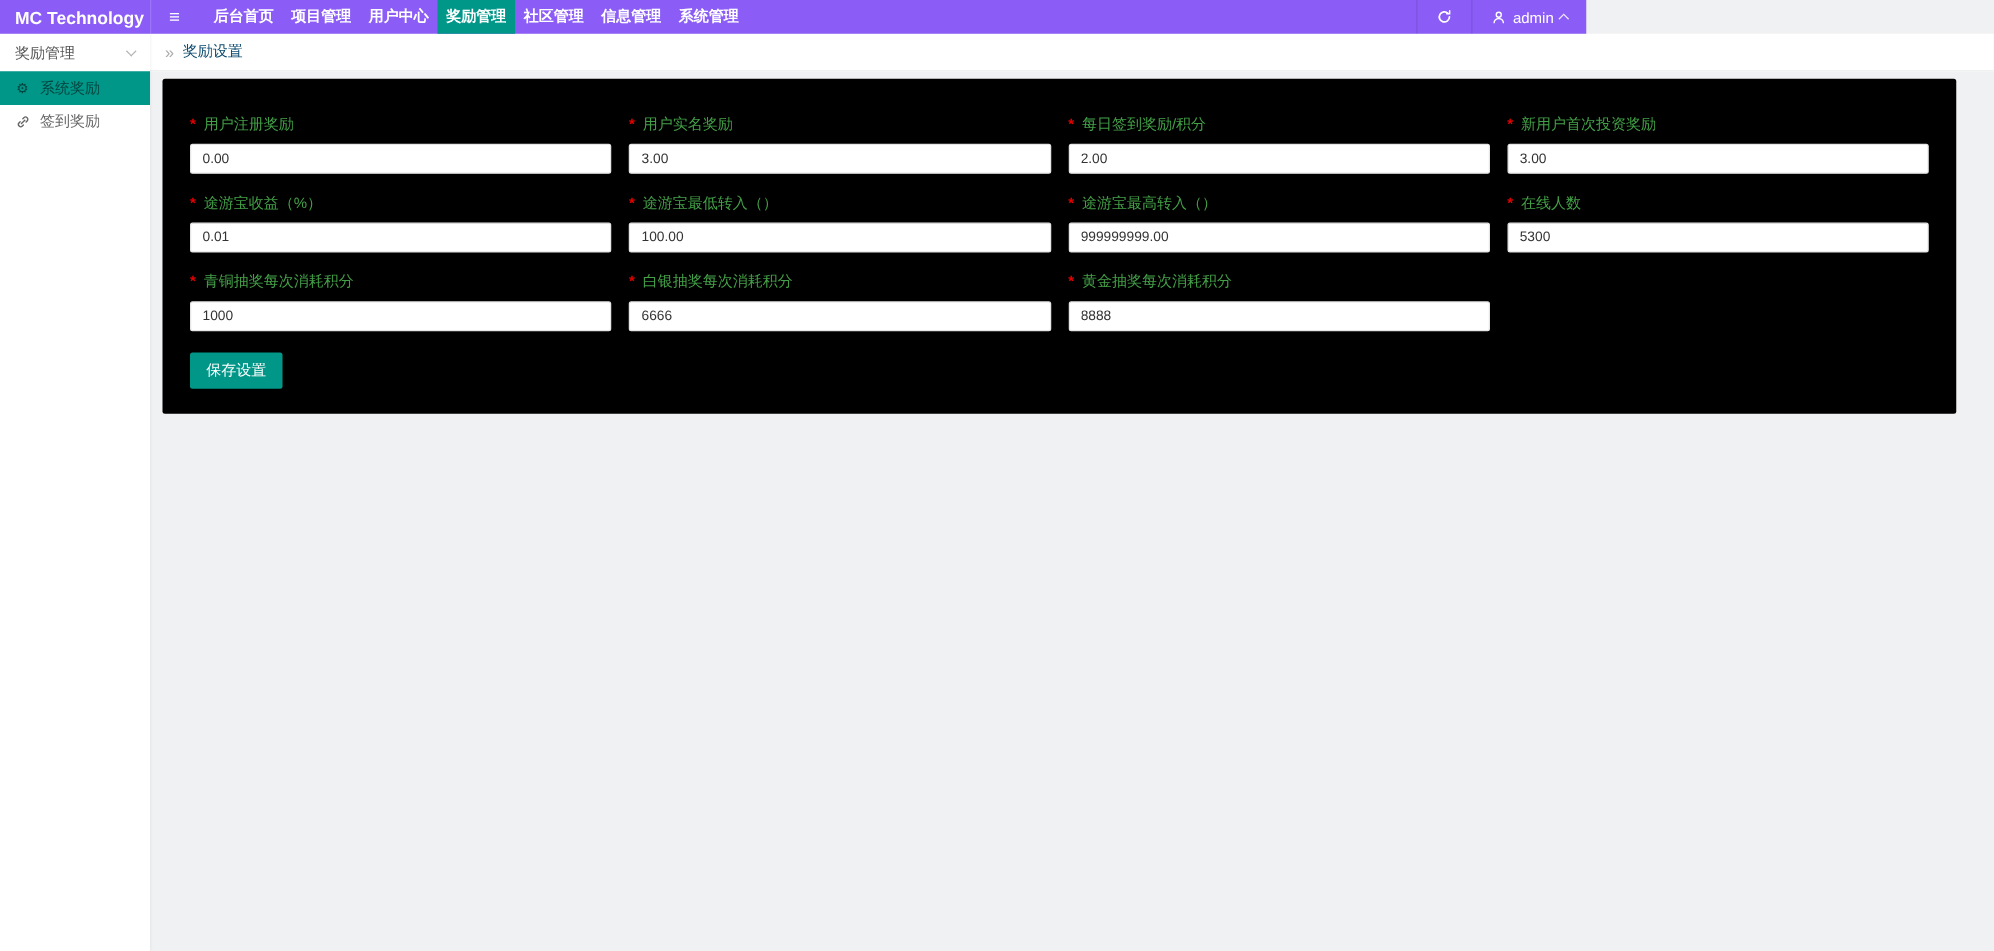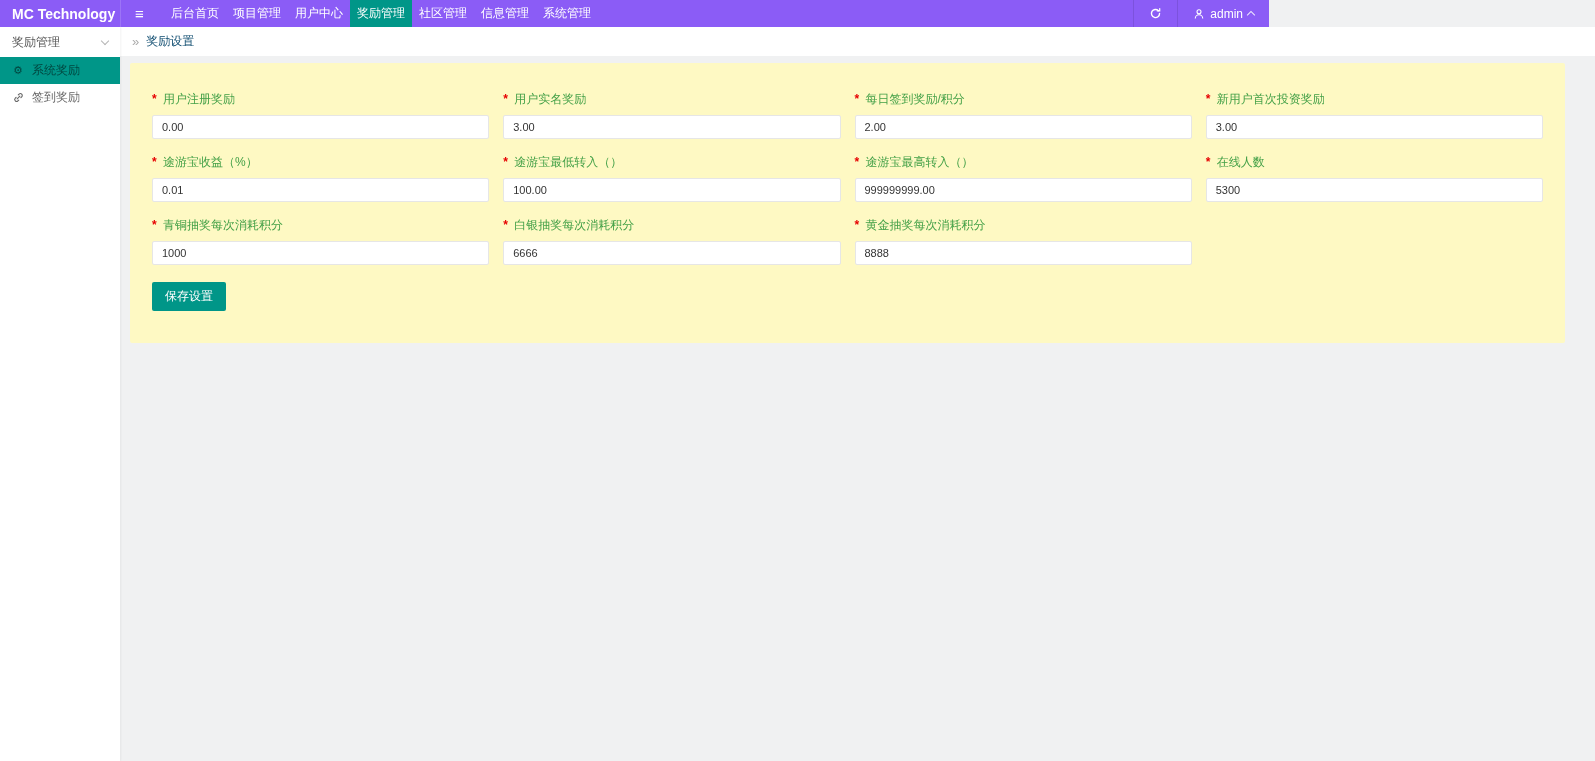--- a/index.html
+++ b/index.html
@@ -9,21 +9,21 @@
     font-size:12px; background:#f0f1f2; overflow:hidden; color:#333;
   }
 
   
   .topbar { position:absolute; top:0; left:0; width:1269px; height:27px;
     background:#8b5cf6; display:flex; align-items:stretch; color:#fff; z-index:20; }
   .logo { width:120px; display:flex; align-items:center; padding-left:12px;
     font-size:14px; font-weight:bold; white-space:nowrap; }
   .hamburger { width:38px; display:flex; align-items:center; justify-content:center;
     font-size:15px; cursor:pointer; border-left:1px solid rgba(255,255,255,.15); }
-  .nav { display:flex; align-items:stretch; margin-left:6px; }
+  .nav { display:flex; align-items:stretch; margin-left:6px;font-weight:bold; }
   .nav-item { display:flex; align-items:center; padding:0 7px; font-size:12px;
     color:#fff; cursor:pointer; text-decoration:none; }
   .nav-item.active { background:#009688; }
   .topbar-right { margin-left:auto; display:flex; align-items:stretch; }
   .tb-cell { display:flex; align-items:center; gap:5px; padding:0 15px;
     border-left:1px solid rgba(0,0,0,.1); cursor:pointer; }
   .chev { display:inline-block; width:6px; height:6px;
     border-right:1.5px solid currentColor; border-bottom:1.5px solid currentColor; }
   .chev-up { transform:rotate(-135deg); margin-top:3px; color:rgba(255,255,255,.85); }
   .chev-down { transform:rotate(45deg); margin-bottom:3px; color:#b5b5b5; }
@@ -38,22 +38,22 @@
   .side-item.active { background:#009688; color:rgba(0,0,0,.55); }
   .side-icon { font-size:11px; display:inline-flex; align-items:center; width:13px; }
 
   
   .main { position:absolute; top:27px; left:120px; width:1475px; height:734px; }
   .breadcrumb-bar { height:30px; background:#fff; display:flex; align-items:center;
     gap:7px; padding-left:12px; border-bottom:1px solid #f0f1f2; }
   .crumb-arrow { color:#aaa; font-size:13px; }
   .crumb-title { color:#0c4a6e; }
 
-  .card { margin:6px 30px 0 10px; background:#fef9c3; border-radius:2px;
-    padding:28px 22px 32px; min-height:242px; }
+  .card { margin:6px 30px 0 10px; background:#000000; border-radius:2px;
+    padding:28px 22px 20px; min-height:242px; }
   .form-grid { display:grid; grid-template-columns:repeat(4,1fr);
     column-gap:14px; row-gap:15px; }
   .field-label { display:block; margin-bottom:7px; color:#43a047; font-size:12px; }
   .req { color:#e60000; font-weight:bold; margin-right:3px; }
   .field-input { width:100%; height:24px; border:1px solid #e6e6e6; border-radius:2px;
     padding:0 9px; font-size:11px; color:#333; outline:none; background:#fff;
     font-family:"Liberation Sans","DejaVu Sans",sans-serif; }
   .save-btn { margin-top:17px; background:#009688; color:#fff; border:none;
     border-radius:2px; padding:6px 13px; font-size:12px; cursor:pointer;
     font-family:"Liberation Sans","DejaVu Sans",sans-serif; }

